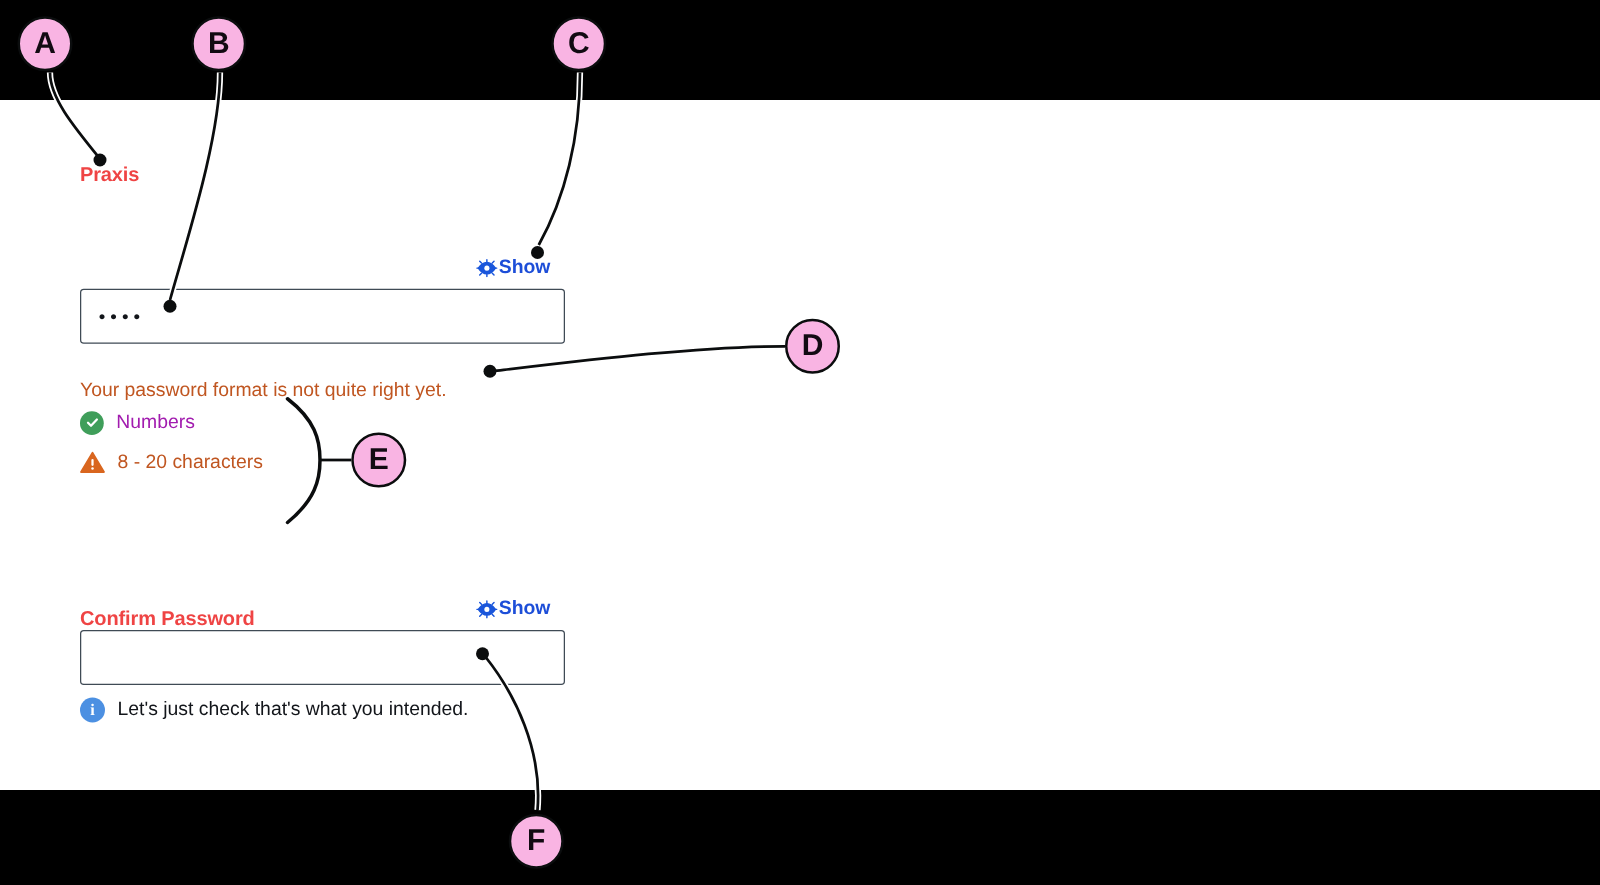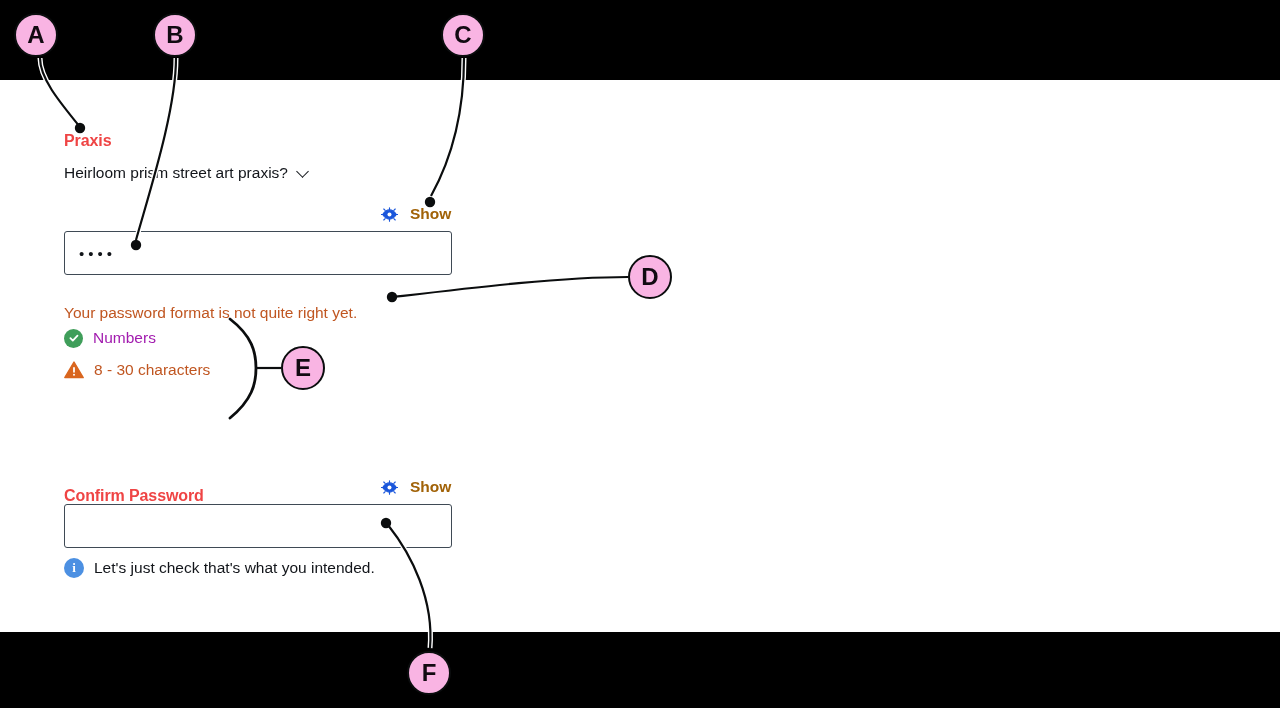--- a/index.html
+++ b/index.html
@@ -78,24 +78,24 @@
     height: 8px;
     border-right: 1.7px solid #12151a;
     border-bottom: 1.7px solid #12151a;
     transform: rotate(45deg);
   }
 
   .show-toggle {
     position: absolute;
     font-size: 15.5px;
     font-weight: 700;
-    color: #a16207;
-    display: flex;
-    align-items: center;
-    gap: 12px;
+    color: #1d4ed8;
+    display: flex;
+    align-items: center;
+    gap: 1px;
     cursor: pointer;
     white-space: nowrap;
   }
   #show-password { left: 381px; top: 125px; }
   #show-confirm  { left: 381px; top: 398px; }
 
   .eye-icon { display: block; width: 17px; height: 15px; }
 
   .text-input {
     position: absolute;
@@ -200,24 +200,20 @@
 </head>
 <body>
 
 <div class="band band-top"></div>
 <div class="band band-bottom"></div>
 
 <div class="form-region">
 
   <div class="field-label" id="praxis-label">Praxis</div>
 
-  <div class="hint-row">
-    <span>Heirloom prism street art praxis?</span>
-    <span class="chevron"></span>
-  </div>
 
   <div class="show-toggle" id="show-password">
     <svg class="eye-icon" viewBox="0 0 22 19">
       <g stroke="#1a56db" stroke-width="1.5" fill="none" stroke-linecap="round">
         <path d="M2.2 9.5 C5 5.2, 9 3.6, 11 3.6 C13 3.6, 17 5.2, 19.8 9.5
                  C17 13.8, 13 15.4, 11 15.4 C9 15.4, 5 13.8, 2.2 9.5 Z" fill="#1a56db"></path>
         <circle cx="11" cy="9.5" r="2.6" fill="#ffffff" stroke="none"></circle>
         <path d="M11 0.8 v2.4 M11 15.8 v2.4 M0.6 9.5 h2.2 M19.2 9.5 h2.2
                  M3.6 2.4 L5.4 4.2 M16.6 14.8 L18.4 16.6
                  M18.4 2.4 L16.6 4.2 M5.4 14.8 L3.6 16.6"></path>
@@ -241,21 +237,21 @@
       <span>Numbers</span>
     </div>
 
 
     <div class="rule warn">
       <svg class="icon-tri-warn" viewBox="0 0 20 18">
         <path d="M10 1.1 L19.2 16.6 H0.8 Z" fill="#d9661f" stroke="#d9661f" stroke-width="1.4" stroke-linejoin="round"></path>
         <rect x="9.1" y="6.1" width="1.8" height="5.6" rx="0.9" fill="#ffffff"></rect>
         <circle cx="10" cy="13.7" r="1.0" fill="#ffffff"></circle>
       </svg>
-      <span>8 - 30 characters</span>
+      <span>8 - 20 characters</span>
     </div>
   </div>
 
   <div class="field-label" id="confirm-label">Confirm Password</div>
 
   <div class="show-toggle" id="show-confirm">
     <svg class="eye-icon" viewBox="0 0 22 19">
       <g stroke="#1a56db" stroke-width="1.5" fill="none" stroke-linecap="round">
         <path d="M2.2 9.5 C5 5.2, 9 3.6, 11 3.6 C13 3.6, 17 5.2, 19.8 9.5
                  C17 13.8, 13 15.4, 11 15.4 C9 15.4, 5 13.8, 2.2 9.5 Z" fill="#1a56db"></path>

